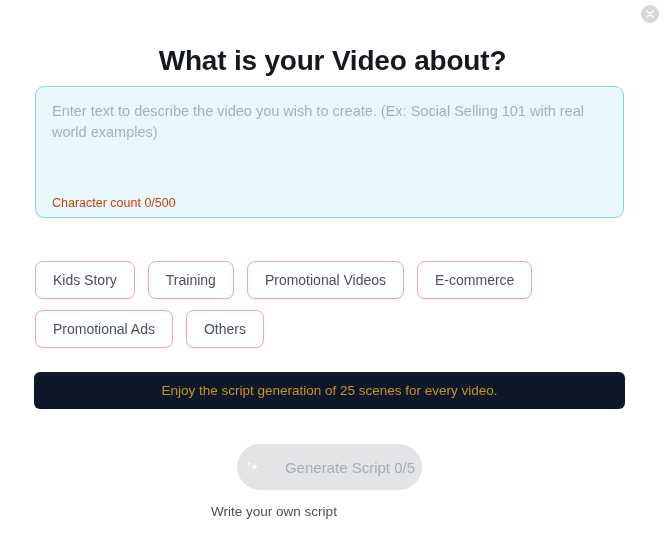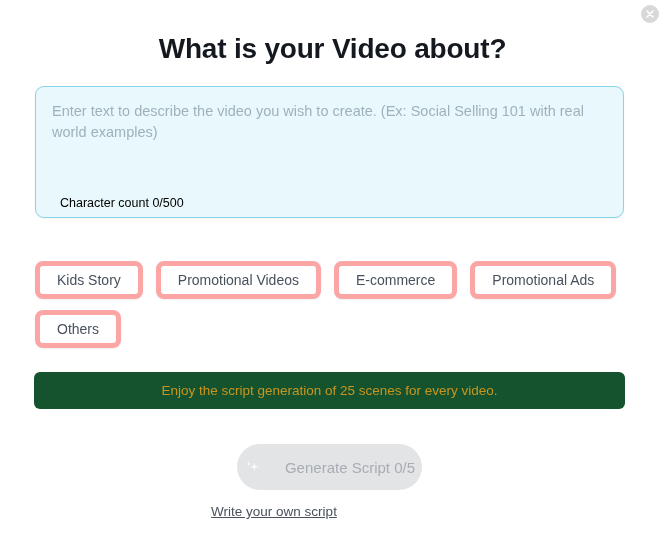--- a/index.html
+++ b/index.html
@@ -29,21 +29,21 @@
     padding: 0;
     cursor: pointer;
     display: flex;
     align-items: center;
     justify-content: center;
   }
   .close-btn svg { display: block; }
 
   
   .page-title {
-    margin: 0;
+    margin: 12px;
     padding-top: 33px;
     text-align: center;
     font-size: 28px;
     font-weight: bold;
     color: #14181f;
     letter-spacing: -0.2px;
   }
 
   
   .prompt-wrap {
@@ -70,66 +70,66 @@
     outline: none;
     resize: none;
     font-family: "Liberation Sans", sans-serif;
     font-size: 14.5px;
     line-height: 21px;
     color: #3c4450;
   }
   .prompt-input::placeholder { color: #9fb2bb; }
   .char-count {
     position: absolute;
-    left: 24px;
+    left: 16px;
     bottom: 7px;
     font-size: 12.5px;
-    color: #000000;
+    color: #c2410c;
   }
 
   
   .chips {
     position: absolute;
     left: 35px;
     top: 261px;
     width: 600px;
     display: flex;
     flex-wrap: wrap;
     gap: 11px 13px;
   }
   .chip {
     box-sizing: border-box;
     height: 38px;
     padding: 0 17px;
     display: inline-flex;
     align-items: center;
     justify-content: center;
     background: #ffffff;
-    border: 5px solid #fca5a5;
+    border: 1px solid #fca5a5;
     border-radius: 8px;
     box-shadow: 0 1px 2px rgba(22,30,45,0.07);
     font-size: 14px;
     color: #48515d;
     cursor: pointer;
     white-space: nowrap;
   }
   .chip.selected {
     border: 1.5px solid #4fc3e0;
     box-shadow: 0 1px 2px rgba(22,30,45,0.06);
   }
 
   
   .info-banner {
     position: absolute;
     left: 34px;
     top: 372px;
     width: 591px;
     height: 37px;
     box-sizing: border-box;
-    background: #14532d;
+    background: #0f172a;
     border-radius: 6px;
     display: flex;
     align-items: center;
     justify-content: center;
     font-size: 13.5px;
     color: #c9951f;
   }
 
   
   .generate-btn {
@@ -155,21 +155,20 @@
 
   
   .own-script-link {
     position: absolute;
     left: 0;
     top: 504px;
     width: 548px;
     text-align: center;
     font-size: 13.5px;
     color: #48515d;
-    text-decoration: underline;
     cursor: pointer;
   }
 </style>
 </head>
 <body>
 
 <button class="close-btn">
   <svg class="close-glyph" width="10" height="10" viewBox="0 0 10 10">
     <path d="M2 2 L8 8 M8 2 L2 8" stroke="#ffffff" stroke-width="1.6" stroke-linecap="round"></path>
   </svg>
@@ -177,20 +176,21 @@
 
 <h1 class="page-title">What is your Video about?</h1>
 
 <div class="prompt-wrap">
   <textarea class="prompt-input" placeholder="Enter text to describe the video you wish to create. (Ex: Social Selling 101 with real world examples)" style=""></textarea>
   <div class="char-count">Character count 0/500</div>
 </div>
 
 <div class="chips">
   <button class="chip">Kids Story</button>
+  <button class="chip">Training</button>
   <button class="chip">Promotional Videos</button>
   <button class="chip">E-commerce</button>
   <button class="chip">Promotional Ads</button>
   <button class="chip">Others</button>
 </div>
 
 <div class="info-banner">
   <span>Enjoy the script generation of 25 scenes for every video.</span>
 </div>
 

